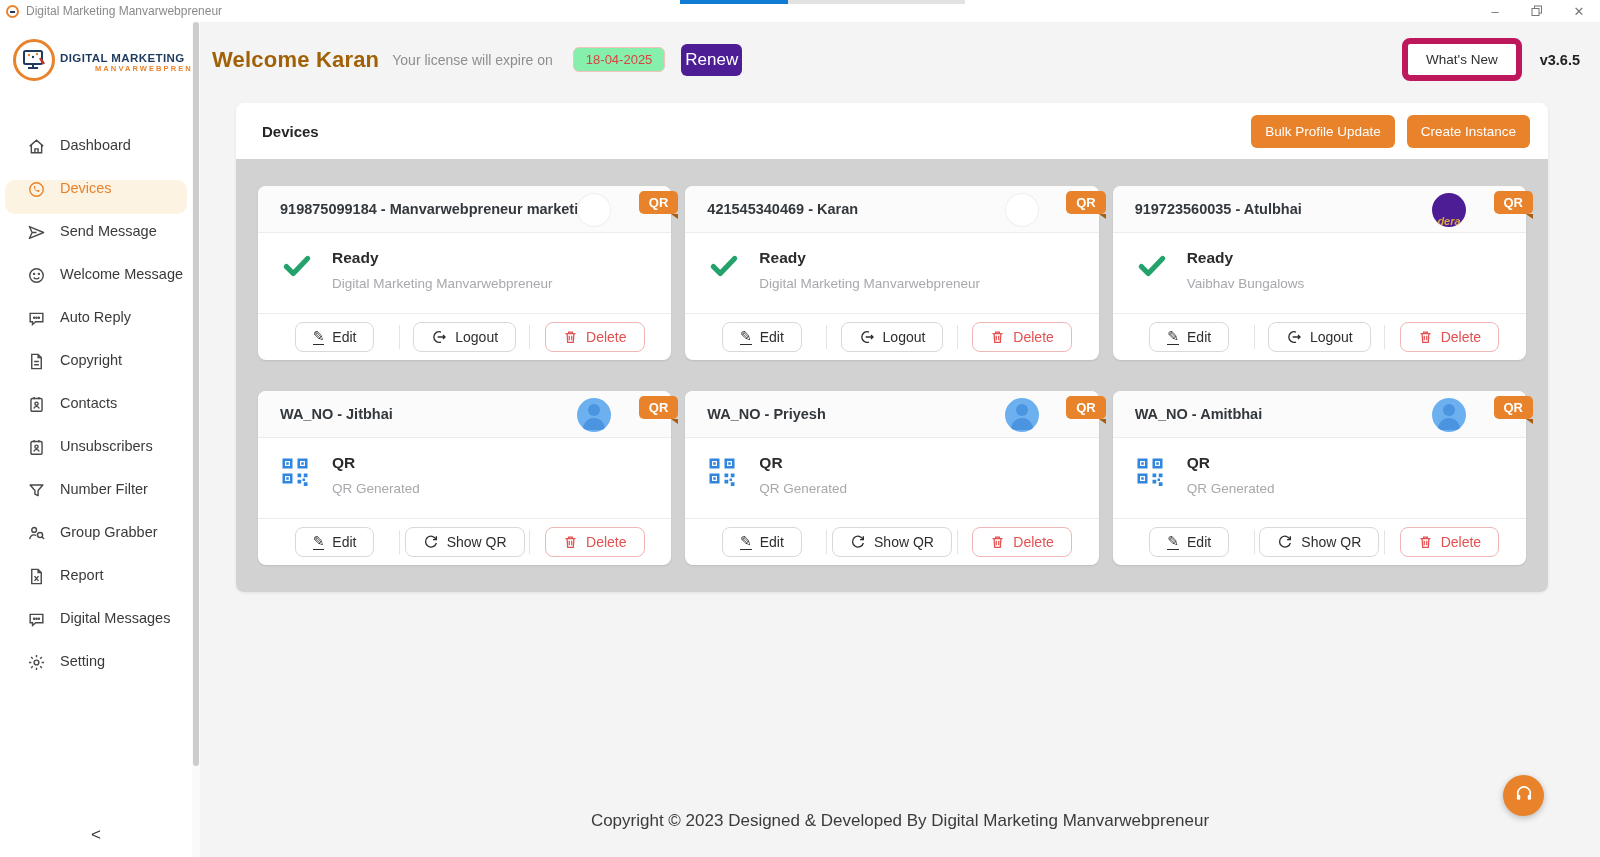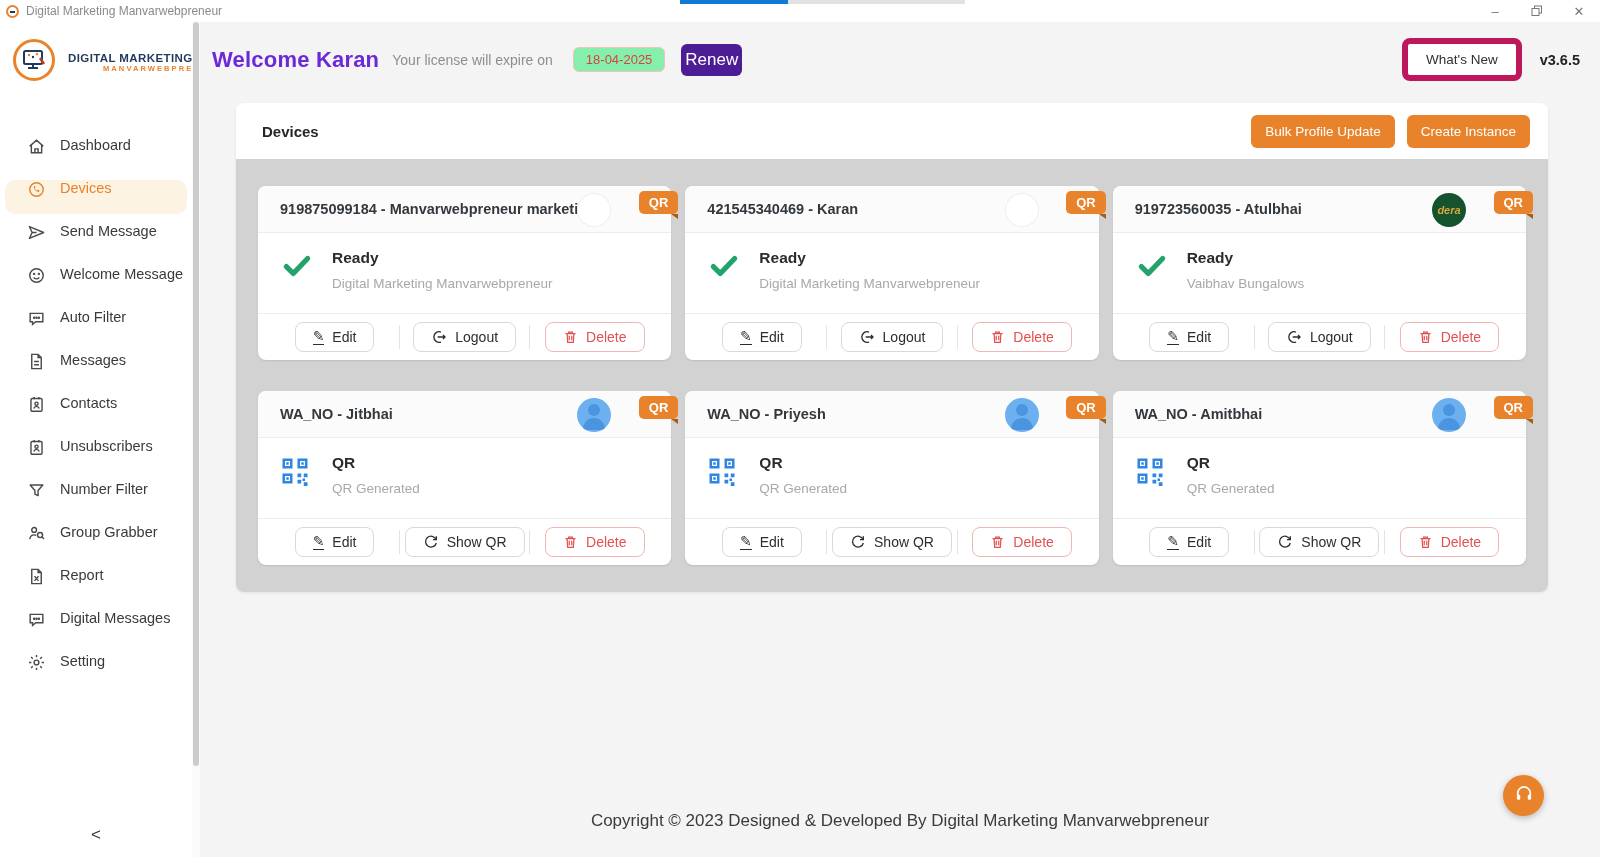--- a/index.html
+++ b/index.html
@@ -18,35 +18,35 @@
   .win-btn svg { display:block; }
 
   
   .app { display:flex; height:835px; }
   .sidebar { width:192px; background:#fff; display:flex; flex-direction:column; position:relative; }
   .scrollstrip { width:8px; background:#fafafa; position:relative; }
   .scroll-thumb { position:absolute; left:1px; top:0; width:6px; height:744px; background:#cccccc; border-radius:4px; }
   .main { flex:1; background:#f4f4f4; position:relative; display:flex; flex-direction:column; }
 
   
-  .logo { display:flex; align-items:center; gap:12px; padding:16px 8px 14px 12px; }
+  .logo { display:flex; align-items:center; gap:4px; padding:16px 8px 14px 12px; }
   .logo-badge { flex:0 0 auto; }
   .logo-text .l1 { font-size:11.5px; font-weight:bold; color:#1e3a5f; letter-spacing:.4px; white-space:nowrap; }
   .logo-text .l2 { font-size:7.5px; font-weight:bold; color:#e8832c; letter-spacing:2.1px; white-space:nowrap;margin-left:35px; }
   .nav { margin-top:28px; flex:1; }
   .nav-item { display:flex; gap:14px; height:34px; margin:9px 5px; padding:0 0 0 22px; border-radius:10px; font-size:14.5px; color:#3a3a3a; cursor:pointer; }
   .nav-item .nicon { width:19px; height:19px; display:flex; align-items:center; justify-content:center; color:#4a4a4a; }
   .nav-item .nicon svg { display:block; }
   .nav-item.active { background:#fdf3e2; color:#e8832c; }
   .nav-item.active .nicon { color:#e8832c; }
   .collapse { height:44px; display:flex; align-items:center; justify-content:center; font-size:17px; color:#333; cursor:pointer; }
 
   
   .hdr { display:flex; align-items:center; padding:16px 20px 10px 12px; }
-  .welcome { font-size:22px; font-weight:bold; color:#6d28d9; letter-spacing:.2px; }
+  .welcome { font-size:22px; font-weight:bold; color:#a16207; letter-spacing:.2px; }
   .lic-text { font-size:14px; color:#8e8e8e; margin-left:13px; }
   .date-pill { margin-left:20px; font-size:13px; color:#d9433f; background:#86efac; border:1px solid #f3c2bd; border-radius:6px; padding:4px 12px; }
   .btn-renew { margin-left:16px; background:#4c1d95; color:#fff; border:none; border-radius:6px; padding:6px 4px; font-size:17px; cursor:pointer; font-family:inherit; }
   .hdr-right { margin-left:auto; display:flex; align-items:center; gap:18px; }
   .btn-whatsnew { background:#fff; border:6px solid #be185d; border-radius:8px; padding:8px 18px; font-size:13.5px; color:#2f2f2f; cursor:pointer; font-family:inherit; }
   .version { font-size:14.5px; font-weight:bold; color:#222; }
 
   
   .panel { margin:12px 52px 0 36px; border-radius:8px; box-shadow:0 1px 3px rgba(0,0,0,.08); }
   .panel-head { background:#fff; border-radius:8px 8px 0 0; height:56px; display:flex; align-items:center; padding:0 18px 0 26px; }
@@ -54,21 +54,21 @@
   .panel-actions { margin-left:auto; display:flex; gap:12px; }
   .btn-orange { background:#e8832c; color:#fff; border:none; border-radius:6px; padding:9px 14px; font-size:13.5px; cursor:pointer; font-family:inherit; }
   .panel-body { background:#d2d2d2; border-radius:0 0 8px 8px; padding:27px 22px 27px 22px; display:grid; grid-template-columns:repeat(3,1fr); column-gap:14px; row-gap:31px; }
 
   
   .card { background:#fff; border-radius:8px; position:relative; box-shadow:0 1px 2px rgba(0,0,0,.10); }
   .card-head { position:relative; background:#fbfbfb; border-bottom:1px solid #ececec; border-radius:8px 8px 0 0; height:47px; display:flex; align-items:center; padding:0 64px 0 22px; }
   .card-title { font-size:14.5px; font-weight:600; color:#33383d; white-space:nowrap; overflow:hidden; }
   .avatar { position:absolute; right:60px; top:7px; width:34px; height:34px; border-radius:50%; display:flex; align-items:center; justify-content:center; overflow:hidden; }
   .avatar.light { background:#fff; box-shadow:0 0 0 1px #eee inset; font-size:4px; color:#9a9a9a; }
-  .avatar.dark { background:#14532d; color:#d8a73c; font-size:11px; font-style:italic; font-weight:bold; }
+  .avatar.dark { background:#4c1d95; color:#d8a73c; font-size:11px; font-style:italic; font-weight:bold;align-items:flex-end; }
   .avatar.person { background:#6cb0f0; }
   .avatar.person .head { width:12px; height:12px; background:#4a94e0; border-radius:50%; position:absolute; top:6px; left:11px; }
   .avatar.person .bodyarc { width:22px; height:12px; background:#4a94e0; border-radius:11px 11px 0 0; position:absolute; top:20px; left:6px; }
   .qr-badge { position:absolute; top:5px; right:-7px; background:#e8832c; color:#fff; font-size:13px; font-weight:bold; padding:4px 10px; border-radius:5px; z-index:2; cursor:pointer; }
   .qr-badge::after { content:""; position:absolute; right:0; bottom:-5px; border-left:7px solid transparent; border-top:5px solid #a95d12; }
   .card-body { display:flex; padding:16px 22px 14px 22px; min-height:80px; }
   .cb-icon { width:52px; padding-top:2px; }
   .cb-text .st-title { font-size:15.5px; font-weight:bold; color:#2b2b2b; }
   .cb-text .st-sub { font-size:13.5px; color:#a8a8ad; margin-top:9px; }
   .card-foot { border-top:1px solid #ececec; display:flex; align-items:center; padding:8px 12px; }
@@ -164,30 +164,30 @@
       </div>
       <div class="nav-item">
         <span class="nicon">
             <svg width="19" height="19" viewBox="0 0 24 24" fill="none" stroke="currentColor" stroke-width="1.8">
               <path d="M4 5.5h16v10.5h-9l-4 3.5v-3.5H4z"></path>
               <circle cx="9" cy="11" r="0.7" fill="currentColor"></circle>
               <circle cx="12" cy="11" r="0.7" fill="currentColor"></circle>
               <circle cx="15" cy="11" r="0.7" fill="currentColor"></circle>
             </svg>
           </span>
-        <span>Auto Filter</span>
+        <span>Auto Reply</span>
       </div>
       <div class="nav-item">
         <span class="nicon">
             <svg width="19" height="19" viewBox="0 0 24 24" fill="none" stroke="currentColor" stroke-width="1.8">
               <path d="M6 3h8l4 4v14H6z M14 3v4h4"></path>
               <path d="M9 12h6M9 16h6"></path>
             </svg>
           </span>
-        <span>Messages</span>
+        <span>Copyright</span>
       </div>
       <div class="nav-item">
         <span class="nicon">
             <svg width="19" height="19" viewBox="0 0 24 24" fill="none" stroke="currentColor" stroke-width="1.8">
               <rect x="5" y="4.5" width="14" height="16" rx="1.5"></rect>
               <path d="M9 2.5v3M15 2.5v3"></path>
               <circle cx="12" cy="11" r="2"></circle>
               <path d="M8.5 17c.7-1.8 2-2.6 3.5-2.6s2.8.8 3.5 2.6"></path>
             </svg>
           </span>

